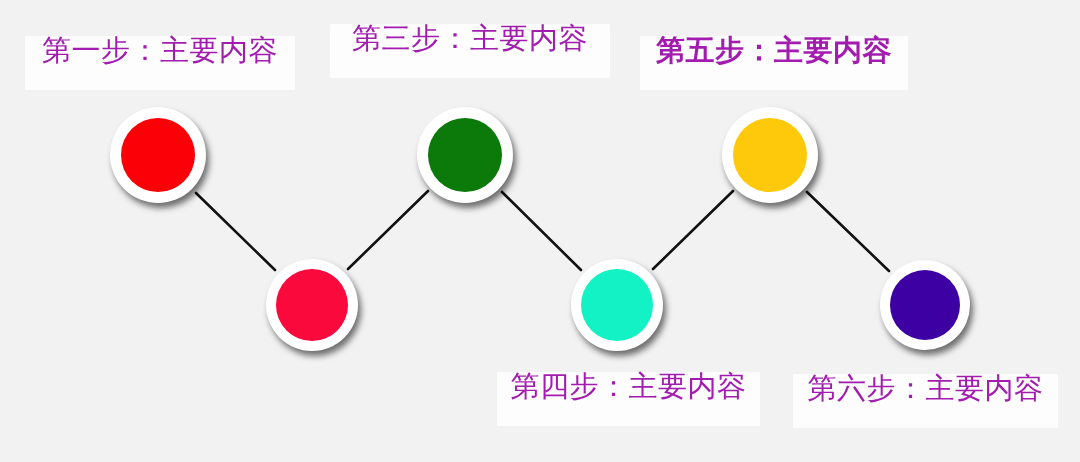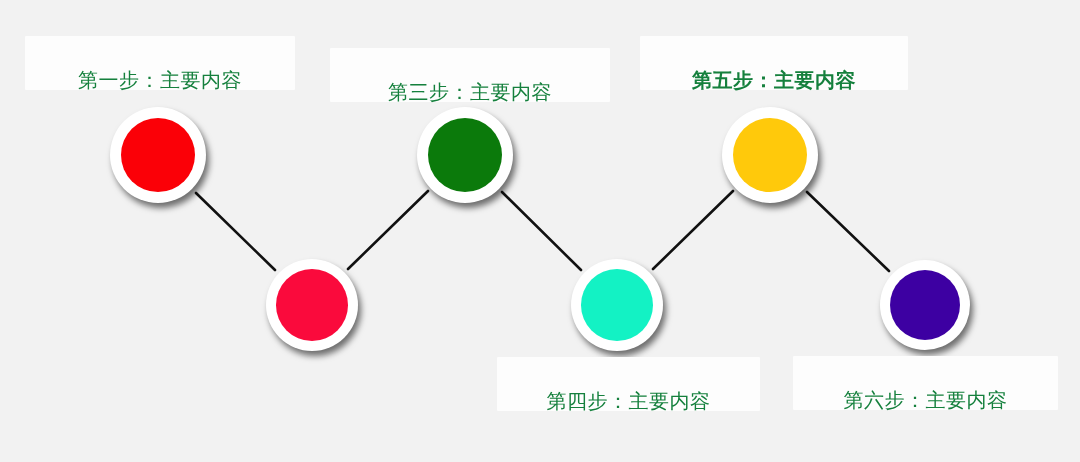--- a/index.html
+++ b/index.html
@@ -25,25 +25,25 @@
     top: 0;
     width: 1080px;
     height: 462px;
     z-index: 1;
   }
   
   .label-chip {
     position: absolute;
     z-index: 3;
     background: #fdfdfd;
-    color: #15803d;
+    color: #a21caf;
     display: flex;
-    align-items: flex-end;
+    align-items: flex-start;
     justify-content: center;
-    font-size: 20px;
+    font-size: 29px;
     line-height: 1;
     letter-spacing: 0.5px;
     white-space: nowrap;
     height: 54px;
     border-radius: 1px;
   }
   
   .node {
     position: absolute;
     z-index: 2;
@@ -77,41 +77,41 @@
     <span>第一步：主要内容</span>
   </div>
   <div class="node" style="left: 110px; top: 107px; width: 96px; height: 96px; background: rgb(255, 255, 255);">
     <div class="node-core" style="background: rgb(251, 0, 7);"></div>
   </div>
 
   <div class="node" style="left: 266px; top: 259px; width: 92px; height: 92px; background: rgb(255, 255, 255);">
     <div class="node-core" style="background: rgb(250, 10, 60);"></div>
   </div>
 
-  <div class="label-chip" style="left: 330px; top: 48px; width: 280px; background: rgb(253, 253, 253);">
+  <div class="label-chip" style="left: 330px; top: 24px; width: 280px; background: rgb(253, 253, 253);">
     <span>第三步：主要内容</span>
   </div>
   <div class="node" style="left: 417px; top: 107px; width: 96px; height: 96px; background: rgb(255, 255, 255);">
     <div class="node-core" style="background: rgb(11, 122, 11);"></div>
   </div>
 
-  <div class="label-chip" style="left: 497px; top: 357px; width: 263px; background: rgb(253, 253, 253);">
+  <div class="label-chip" style="left: 497px; top: 372px; width: 263px; background: rgb(253, 253, 253);">
     <span>第四步：主要内容</span>
   </div>
   <div class="node" style="left: 571px; top: 259px; width: 92px; height: 92px; background: rgb(255, 255, 255);">
     <div class="node-core" style="background: rgb(19, 242, 196);"></div>
   </div>
 
   <div class="label-chip" style="left: 640px; top: 36px; width: 268px; background: rgb(253, 253, 253); font-weight: bold;">
     <span>第五步：主要内容</span>
   </div>
   <div class="node" style="left: 722px; top: 107px; width: 96px; height: 96px; background: rgb(255, 255, 255);">
     <div class="node-core" style="background: rgb(255, 201, 11);"></div>
   </div>
 
-  <div class="label-chip" style="left: 793px; top: 356px; width: 265px; background: rgb(253, 253, 253);">
+  <div class="label-chip" style="left: 793px; top: 374px; width: 265px; background: rgb(253, 253, 253);">
     <span>第六步：主要内容</span>
   </div>
   <div class="node" style="left: 880px; top: 260px; width: 90px; height: 90px; background: rgb(255, 255, 255);">
     <div class="node-core" style="background: rgb(61, 0, 162);"></div>
   </div>
 
 </div>
 
 </body></html>

